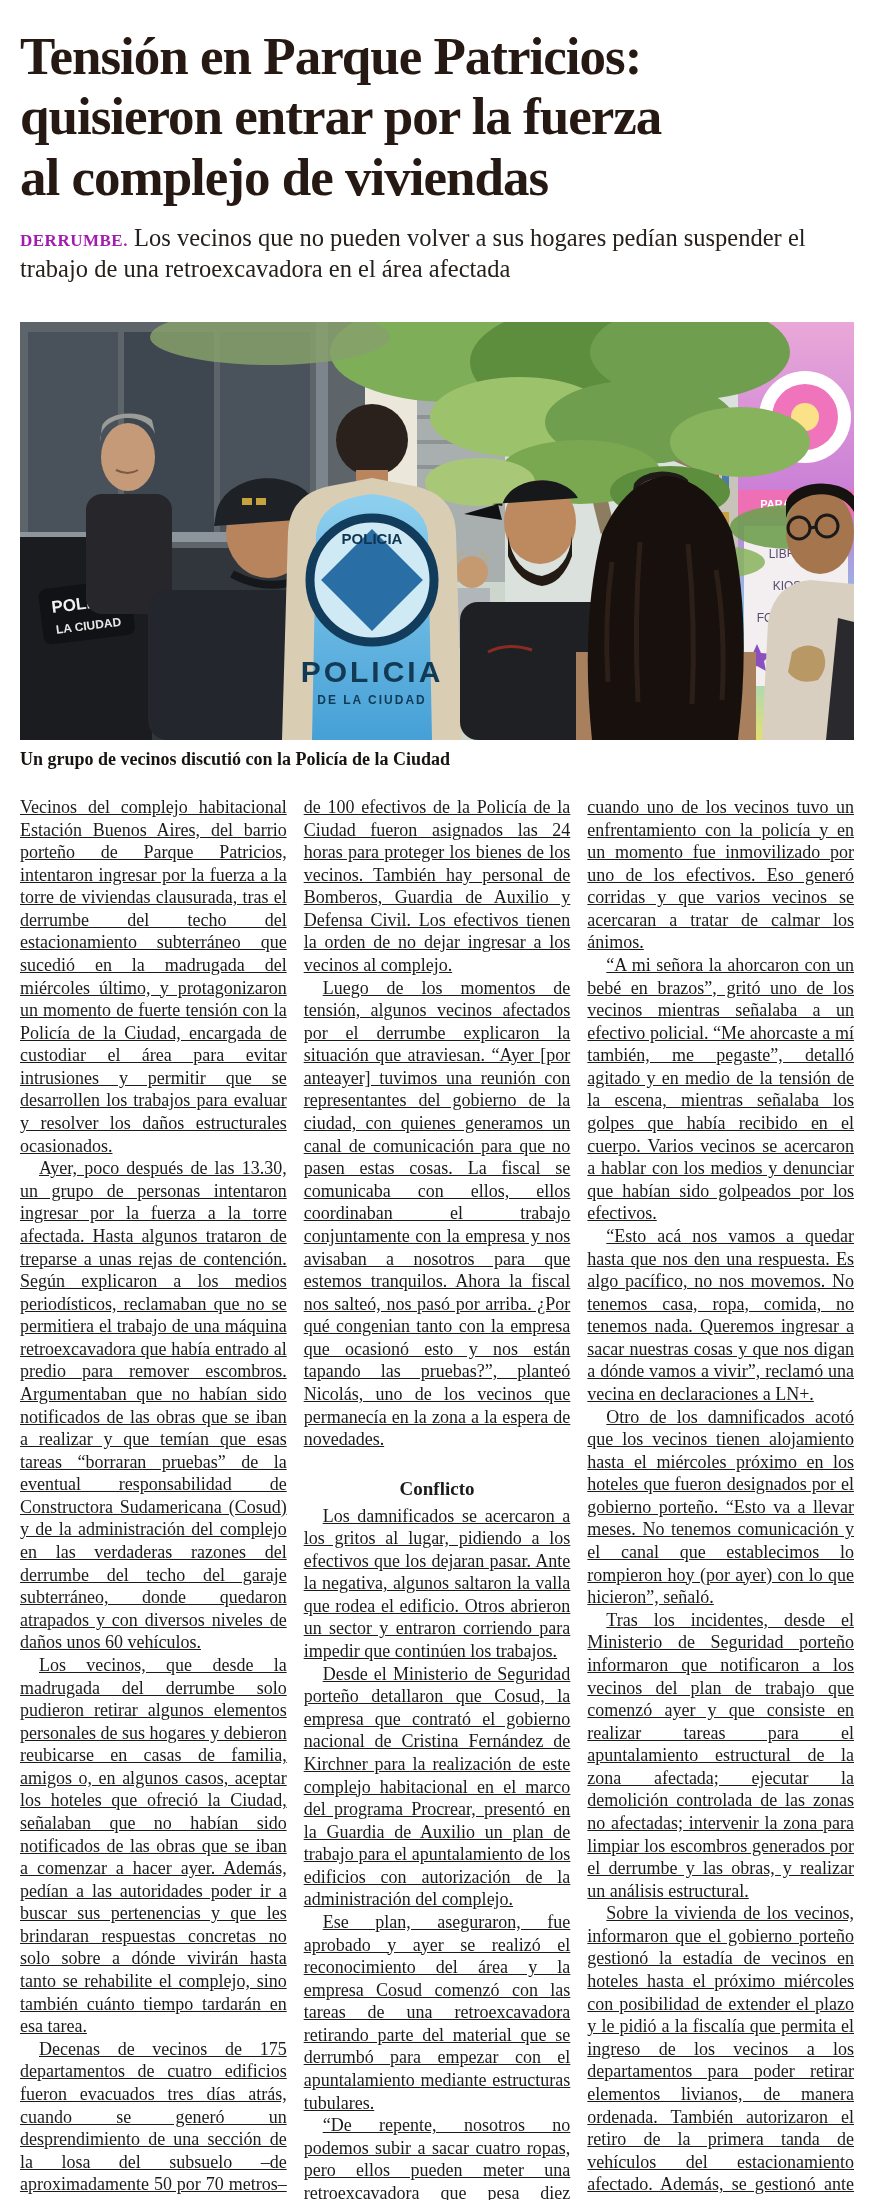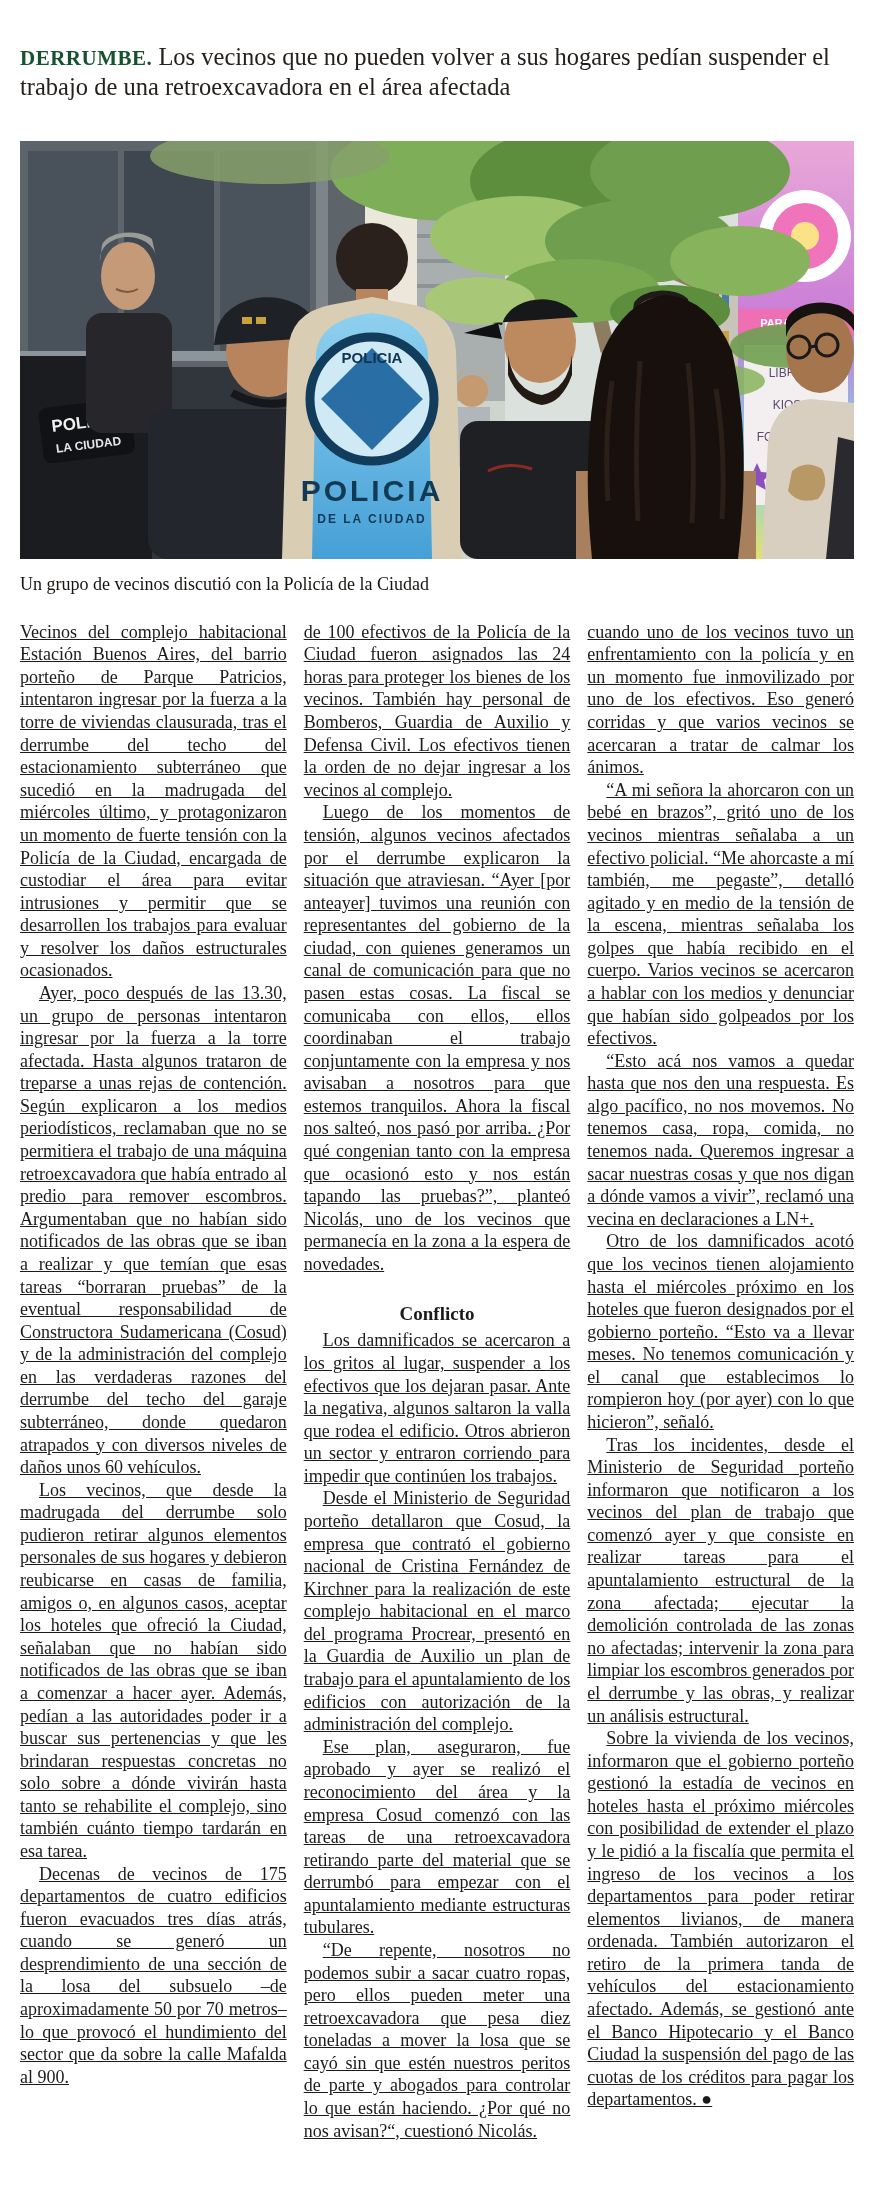--- a/index.html
+++ b/index.html
@@ -24,32 +24,32 @@
   }
   .headline span{display:block;}
   .deck{
     margin-top:16px;
     font-size:24.5px;
     line-height:1.24;
     color:#25201c;
     max-width:834px;
   }
   .kicker{
-    color:#14532d;
-    font-weight:700;
-    font-size:21px;
+    color:#a21caf;
+    font-weight:700;
+    font-size:17px;
     letter-spacing:.5px;
   }
   .photo-wrap{margin-top:38px;}
   .photo{
     width:834px;height:418px;display:block;background:#b9c4b4;
   }
   .caption{
-    margin-top:15px;
-    font-weight:400;
+    margin-top:9px;
+    font-weight:700;
     font-size:18px;
     color:#161310;
   }
   .body-cols{
     display:flex;
     gap:17px;
     margin-top:26px;
   }
   .col{
     width:267px;
@@ -67,20 +67,25 @@
     margin:26px 0 4px 0;
     text-align:center;
   }
 </style>
 </head>
 <body>
 
 <div class="page">
   <div class="inner">
 
+    <h1 class="headline">
+      <span>Tensión en Parque Patricios:</span>
+      <span>quisieron entrar por la fuerza</span>
+      <span>al complejo de viviendas</span>
+    </h1>
 
     <div class="deck"><span class="kicker">DERRUMBE.</span><span> Los vecinos que no pueden volver a sus hogares pedían suspender el trabajo de una retroexcavadora en el área afectada</span></div>
 
     <div class="photo-wrap">
       <svg class="photo" viewBox="0 0 834 418">
         <defs>
           <linearGradient id="vestG" x1="0" y1="0" x2="0" y2="1">
             <stop offset="0" stop-color="#8fd0ef"></stop>
             <stop offset="1" stop-color="#45a0d6"></stop>
           </linearGradient>
@@ -241,21 +246,21 @@
         <p>Vecinos del complejo habitacional Estación Buenos Aires, del barrio porteño de Parque Patricios, intentaron ingresar por la fuerza a la torre de viviendas clausurada, tras el derrumbe del techo del estacionamiento subterráneo que sucedió en la madrugada del miércoles último, y protagonizaron un momento de fuerte tensión con la Policía de la Ciudad, encargada de custodiar el área para evitar intrusiones y permitir que se desarrollen los trabajos para evaluar y resolver los daños estructurales ocasionados.</p>
         <p class="indent">Ayer, poco después de las 13.30, un grupo de personas intentaron ingresar por la fuerza a la torre afectada. Hasta algunos trataron de treparse a unas rejas de contención. Según explicaron a los medios periodísticos, reclamaban que no se permitiera el trabajo de una máquina retroexcavadora que había entrado al predio para remover escombros. Argumentaban que no habían sido notificados de las obras que se iban a realizar y que temían que esas tareas “borraran pruebas” de la eventual responsabilidad de Constructora Sudamericana (Cosud) y de la administración del complejo en las verdaderas razones del derrumbe del techo del garaje subterráneo, donde quedaron atrapados y con diversos niveles de daños unos 60 vehículos.</p>
         <p class="indent">Los vecinos, que desde la madrugada del derrumbe solo pudieron retirar algunos elementos personales de sus hogares y debieron reubicarse en casas de familia, amigos o, en algunos casos, aceptar los hoteles que ofreció la Ciudad, señalaban que no habían sido notificados de las obras que se iban a comenzar a hacer ayer. Además, pedían a las autoridades poder ir a buscar sus pertenencias y que les brindaran respuestas concretas no solo sobre a dónde vivirán hasta tanto se rehabilite el complejo, sino también cuánto tiempo tardarán en esa tarea.</p>
         <p class="indent">Decenas de vecinos de 175 departamentos de cuatro edificios fueron evacuados tres días atrás, cuando se generó un desprendimiento de una sección de la losa del subsuelo –de aproximadamente 50 por 70 metros– lo que provocó el hundimiento del sector que da sobre la calle Mafalda al 900.</p>
 
       </div>
       <div class="col">
         <p>de 100 efectivos de la Policía de la Ciudad fueron asignados las 24 horas para proteger los bienes de los vecinos. También hay personal de Bomberos, Guardia de Auxilio y Defensa Civil. Los efectivos tienen la orden de no dejar ingresar a los vecinos al complejo.</p>
         <p class="indent">Luego de los momentos de tensión, algunos vecinos afectados por el derrumbe explicaron la situación que atraviesan. “Ayer [por anteayer] tuvimos una reunión con representantes del gobierno de la ciudad, con quienes generamos un canal de comunicación para que no pasen estas cosas. La fiscal se comunicaba con ellos, ellos coordinaban el trabajo conjuntamente con la empresa y nos avisaban a nosotros para que estemos tranquilos. Ahora la fiscal nos salteó, nos pasó por arriba. ¿Por qué congenian tanto con la empresa que ocasionó esto y nos están tapando las pruebas?”, planteó Nicolás, uno de los vecinos que permanecía en la zona a la espera de novedades.</p>
         <h3 class="subhead">Conflicto</h3>
-        <p class="indent">Los damnificados se acercaron a los gritos al lugar, suspender a los efectivos que los dejaran pasar. Ante la negativa, algunos saltaron la valla que rodea el edificio. Otros abrieron un sector y entraron corriendo para impedir que continúen los trabajos.</p>
+        <p class="indent">Los damnificados se acercaron a los gritos al lugar, pidiendo a los efectivos que los dejaran pasar. Ante la negativa, algunos saltaron la valla que rodea el edificio. Otros abrieron un sector y entraron corriendo para impedir que continúen los trabajos.</p>
         <p class="indent">Desde el Ministerio de Seguridad porteño detallaron que Cosud, la empresa que contrató el gobierno nacional de Cristina Fernández de Kirchner para la realización de este complejo habitacional en el marco del programa Procrear, presentó en la Guardia de Auxilio un plan de trabajo para el apuntalamiento de los edificios con autorización de la administración del complejo.</p>
         <p class="indent">Ese plan, aseguraron, fue aprobado y ayer se realizó el reconocimiento del área y la empresa Cosud comenzó con las tareas de una retroexcavadora retirando parte del material que se derrumbó para empezar con el apuntalamiento mediante estructuras tubulares.</p>
         <p class="indent">“De repente, nosotros no podemos subir a sacar cuatro ropas, pero ellos pueden meter una retroexcavadora que pesa diez toneladas a mover la losa que se cayó sin que estén nuestros peritos de parte y abogados para controlar lo que están haciendo. ¿Por qué no nos avisan?“, cuestionó Nicolás.</p>
 
       </div>
       <div class="col">
         <p>cuando uno de los vecinos tuvo un enfrentamiento con la policía y en un momento fue inmovilizado por uno de los efectivos. Eso generó corridas y que varios vecinos se acercaran a tratar de calmar los ánimos.</p>
         <p class="indent">“A mi señora la ahorcaron con un bebé en brazos”, gritó uno de los vecinos mientras señalaba a un efectivo policial. “Me ahorcaste a mí también, me pegaste”, detalló agitado y en medio de la tensión de la escena, mientras señalaba los golpes que había recibido en el cuerpo. Varios vecinos se acercaron a hablar con los medios y denunciar que habían sido golpeados por los efectivos.</p>
         <p class="indent">“Esto acá nos vamos a quedar hasta que nos den una respuesta. Es algo pacífico, no nos movemos. No tenemos casa, ropa, comida, no tenemos nada. Queremos ingresar a sacar nuestras cosas y que nos digan a dónde vamos a vivir”, reclamó una vecina en declaraciones a LN+.</p>
         <p class="indent">Otro de los damnificados acotó que los vecinos tienen alojamiento hasta el miércoles próximo en los hoteles que fueron designados por el gobierno porteño. “Esto va a llevar meses. No tenemos comunicación y el canal que establecimos lo rompieron hoy (por ayer) con lo que hicieron”, señaló.</p>

